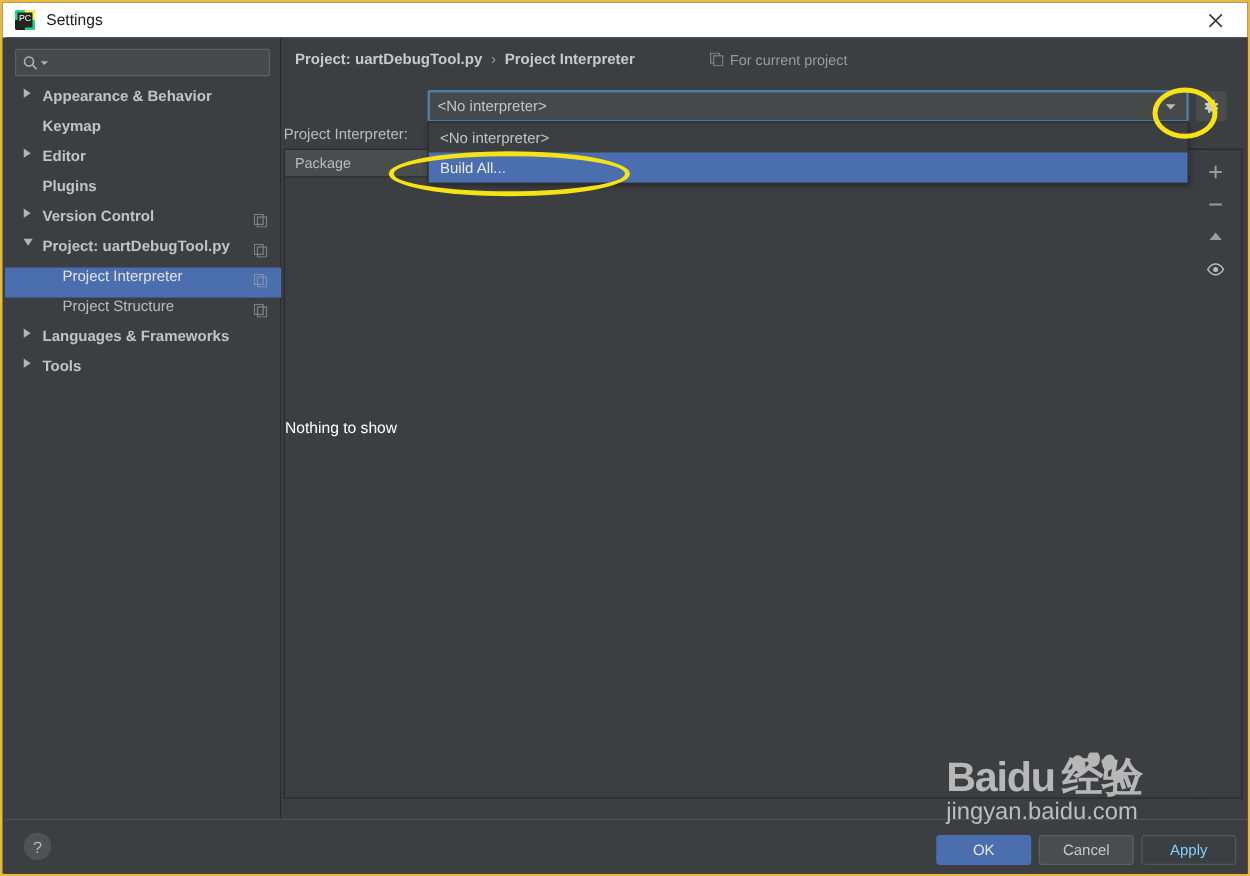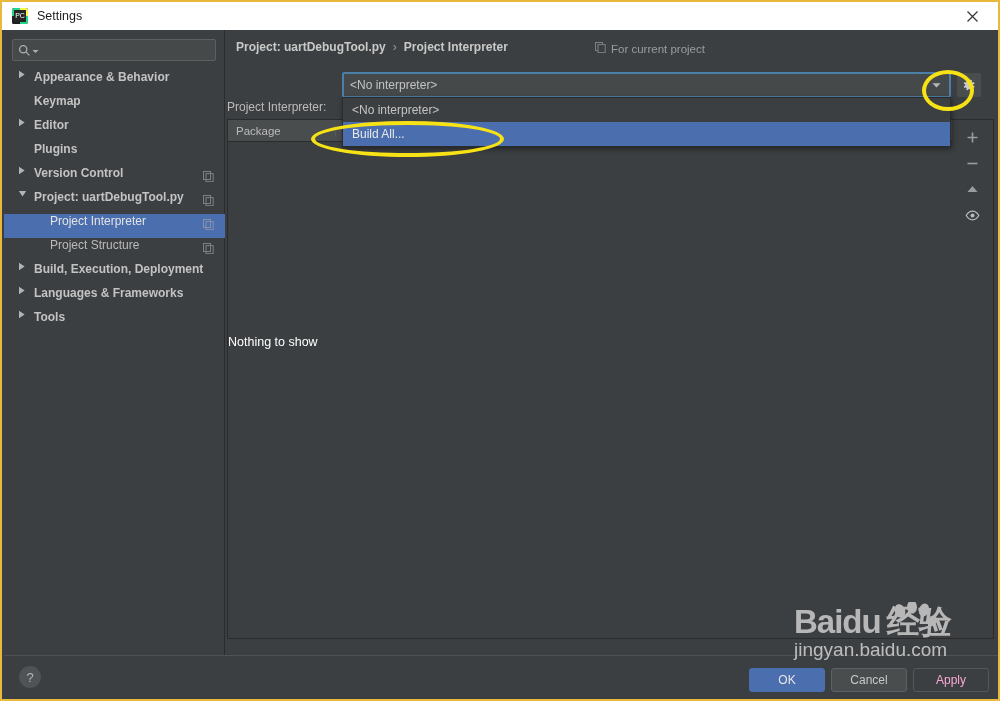--- a/index.html
+++ b/index.html
@@ -150,21 +150,21 @@
   #breadcrumb .sep {
     margin: 0 7px;
     color: #9a9a9a;
     font-weight: normal;
   }
   #for-current-project {
     position: absolute;
     left: 343px; top: 12px;
     font-size: 11.5px;
     color: #9a9c9e;
-    display: flex; align-items: center; margin-left: 27px;
+    display: flex; align-items: center;
   }
   #for-current-project .copy-ic { margin-right: 5px; opacity:.7; }
 
   #interp-row {
     position: absolute;
     left: 0; top: 42px;
     width: 775px; height: 26px;
   }
   #interp-label {
     position: absolute;
@@ -313,31 +313,30 @@
   #btn-cancel {
     left: 827px; width: 76px;
     background: #4a4d4e;
     border: 1px solid #5e6163;
     color: #c8c8c8;
   }
   #btn-apply {
     left: 909px; width: 76px;
     background: #42454700;
     border: 1px solid #55585a;
-    color: #f9a8d4;
+    color: #7dd3fc;
   }
 
   
   #watermark {
     position: absolute;
     left: 755px; top: 602px;
     z-index: 40;
     pointer-events: none;
     opacity: .88;
-    margin-left: 37px;
   }
   #wm-logo {
     font-size: 33px;
     font-weight: bold;
     color: #c8c8c8;
     letter-spacing: -1px;
     line-height: 36px;
     white-space: nowrap;
     font-family: "Liberation Sans", sans-serif;
   }
@@ -468,28 +467,20 @@
                 <rect x="0.5" y="0.5" width="7" height="8" stroke="#a7a7a7" fill="none" stroke-width="1"></rect>
                 <rect x="3" y="2.6" width="7.2" height="8" stroke="#a7a7a7" fill="none" stroke-width="1"></rect>
               </svg></span>
           </div>
           <div class="tree-row bold">
             <span class="arrow">
               <svg width="8" height="9" viewBox="0 0 8 9">
                 <path d="M1 0.8 L6.6 4.5 L1 8.2 Z" fill="#b4b4b4"></path>
               </svg>
             </span>
-            <span class="label">Build, Execution, Deployment</span>
-          </div>
-          <div class="tree-row bold">
-            <span class="arrow">
-              <svg width="8" height="9" viewBox="0 0 8 9">
-                <path d="M1 0.8 L6.6 4.5 L1 8.2 Z" fill="#b4b4b4"></path>
-              </svg>
-            </span>
             <span class="label">Languages &amp; Frameworks</span>
           </div>
           <div class="tree-row bold">
             <span class="arrow">
               <svg width="8" height="9" viewBox="0 0 8 9">
                 <path d="M1 0.8 L6.6 4.5 L1 8.2 Z" fill="#b4b4b4"></path>
               </svg>
             </span>
             <span class="label">Tools</span>
           </div>

